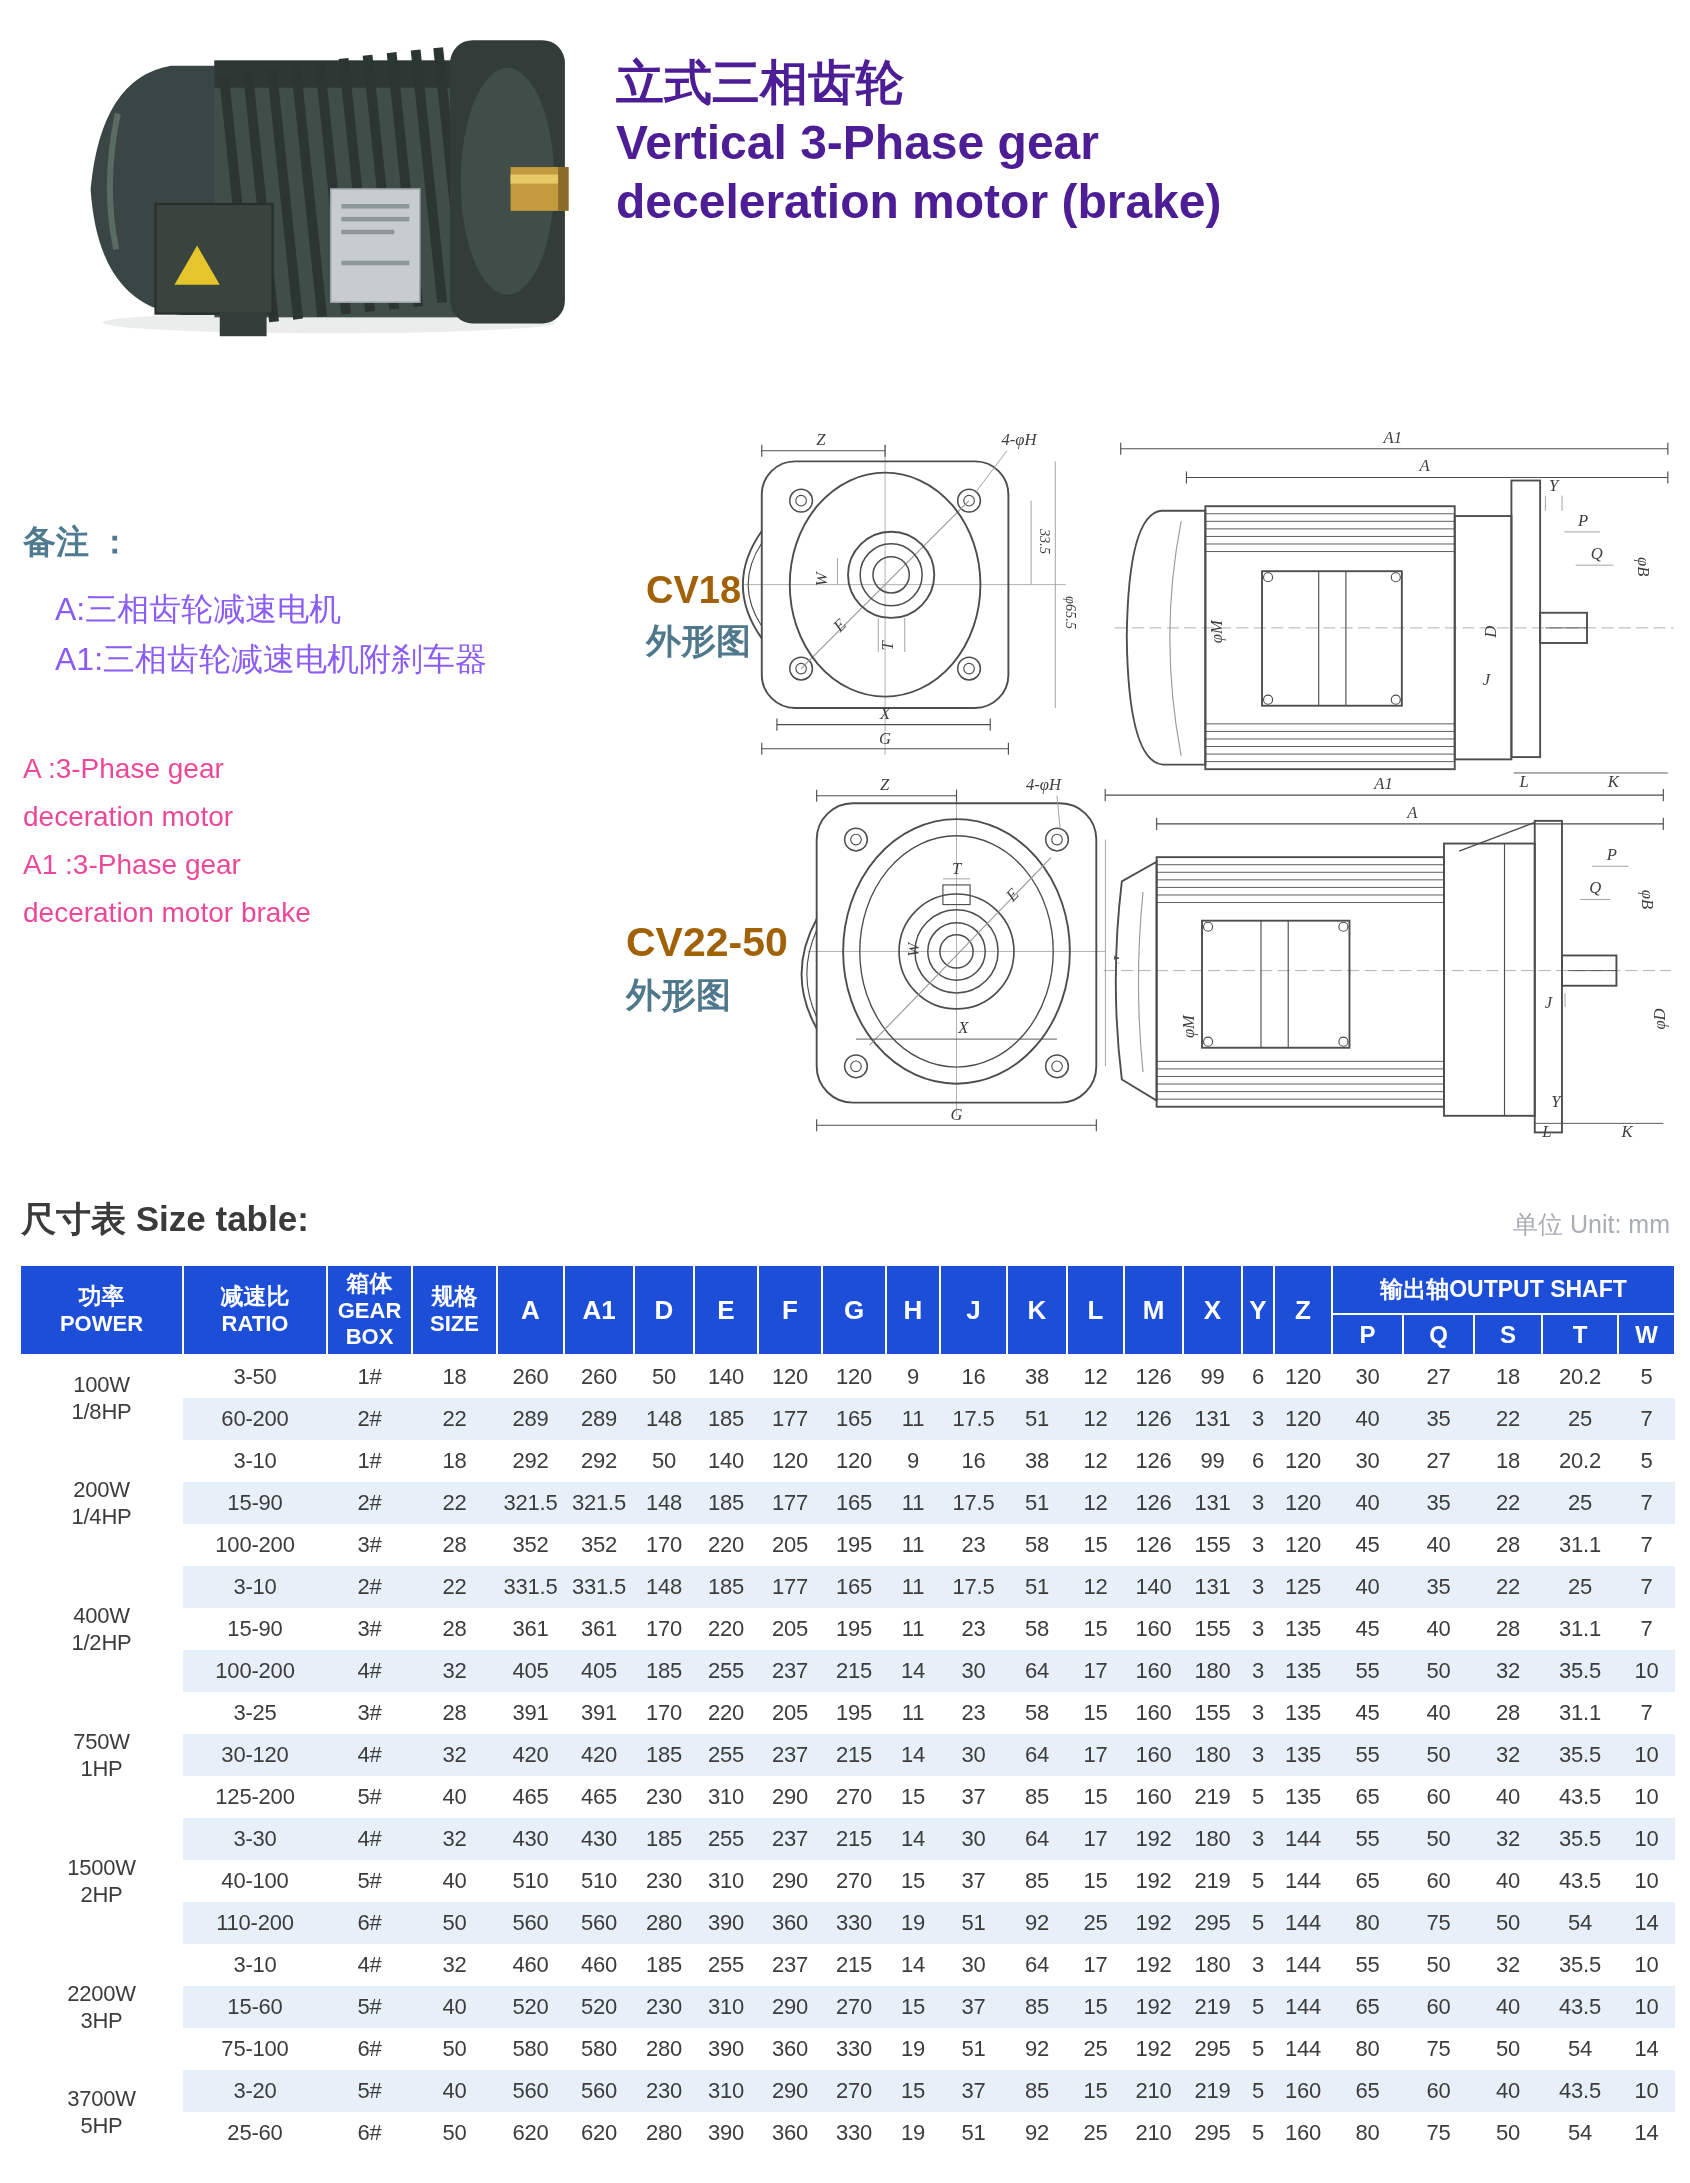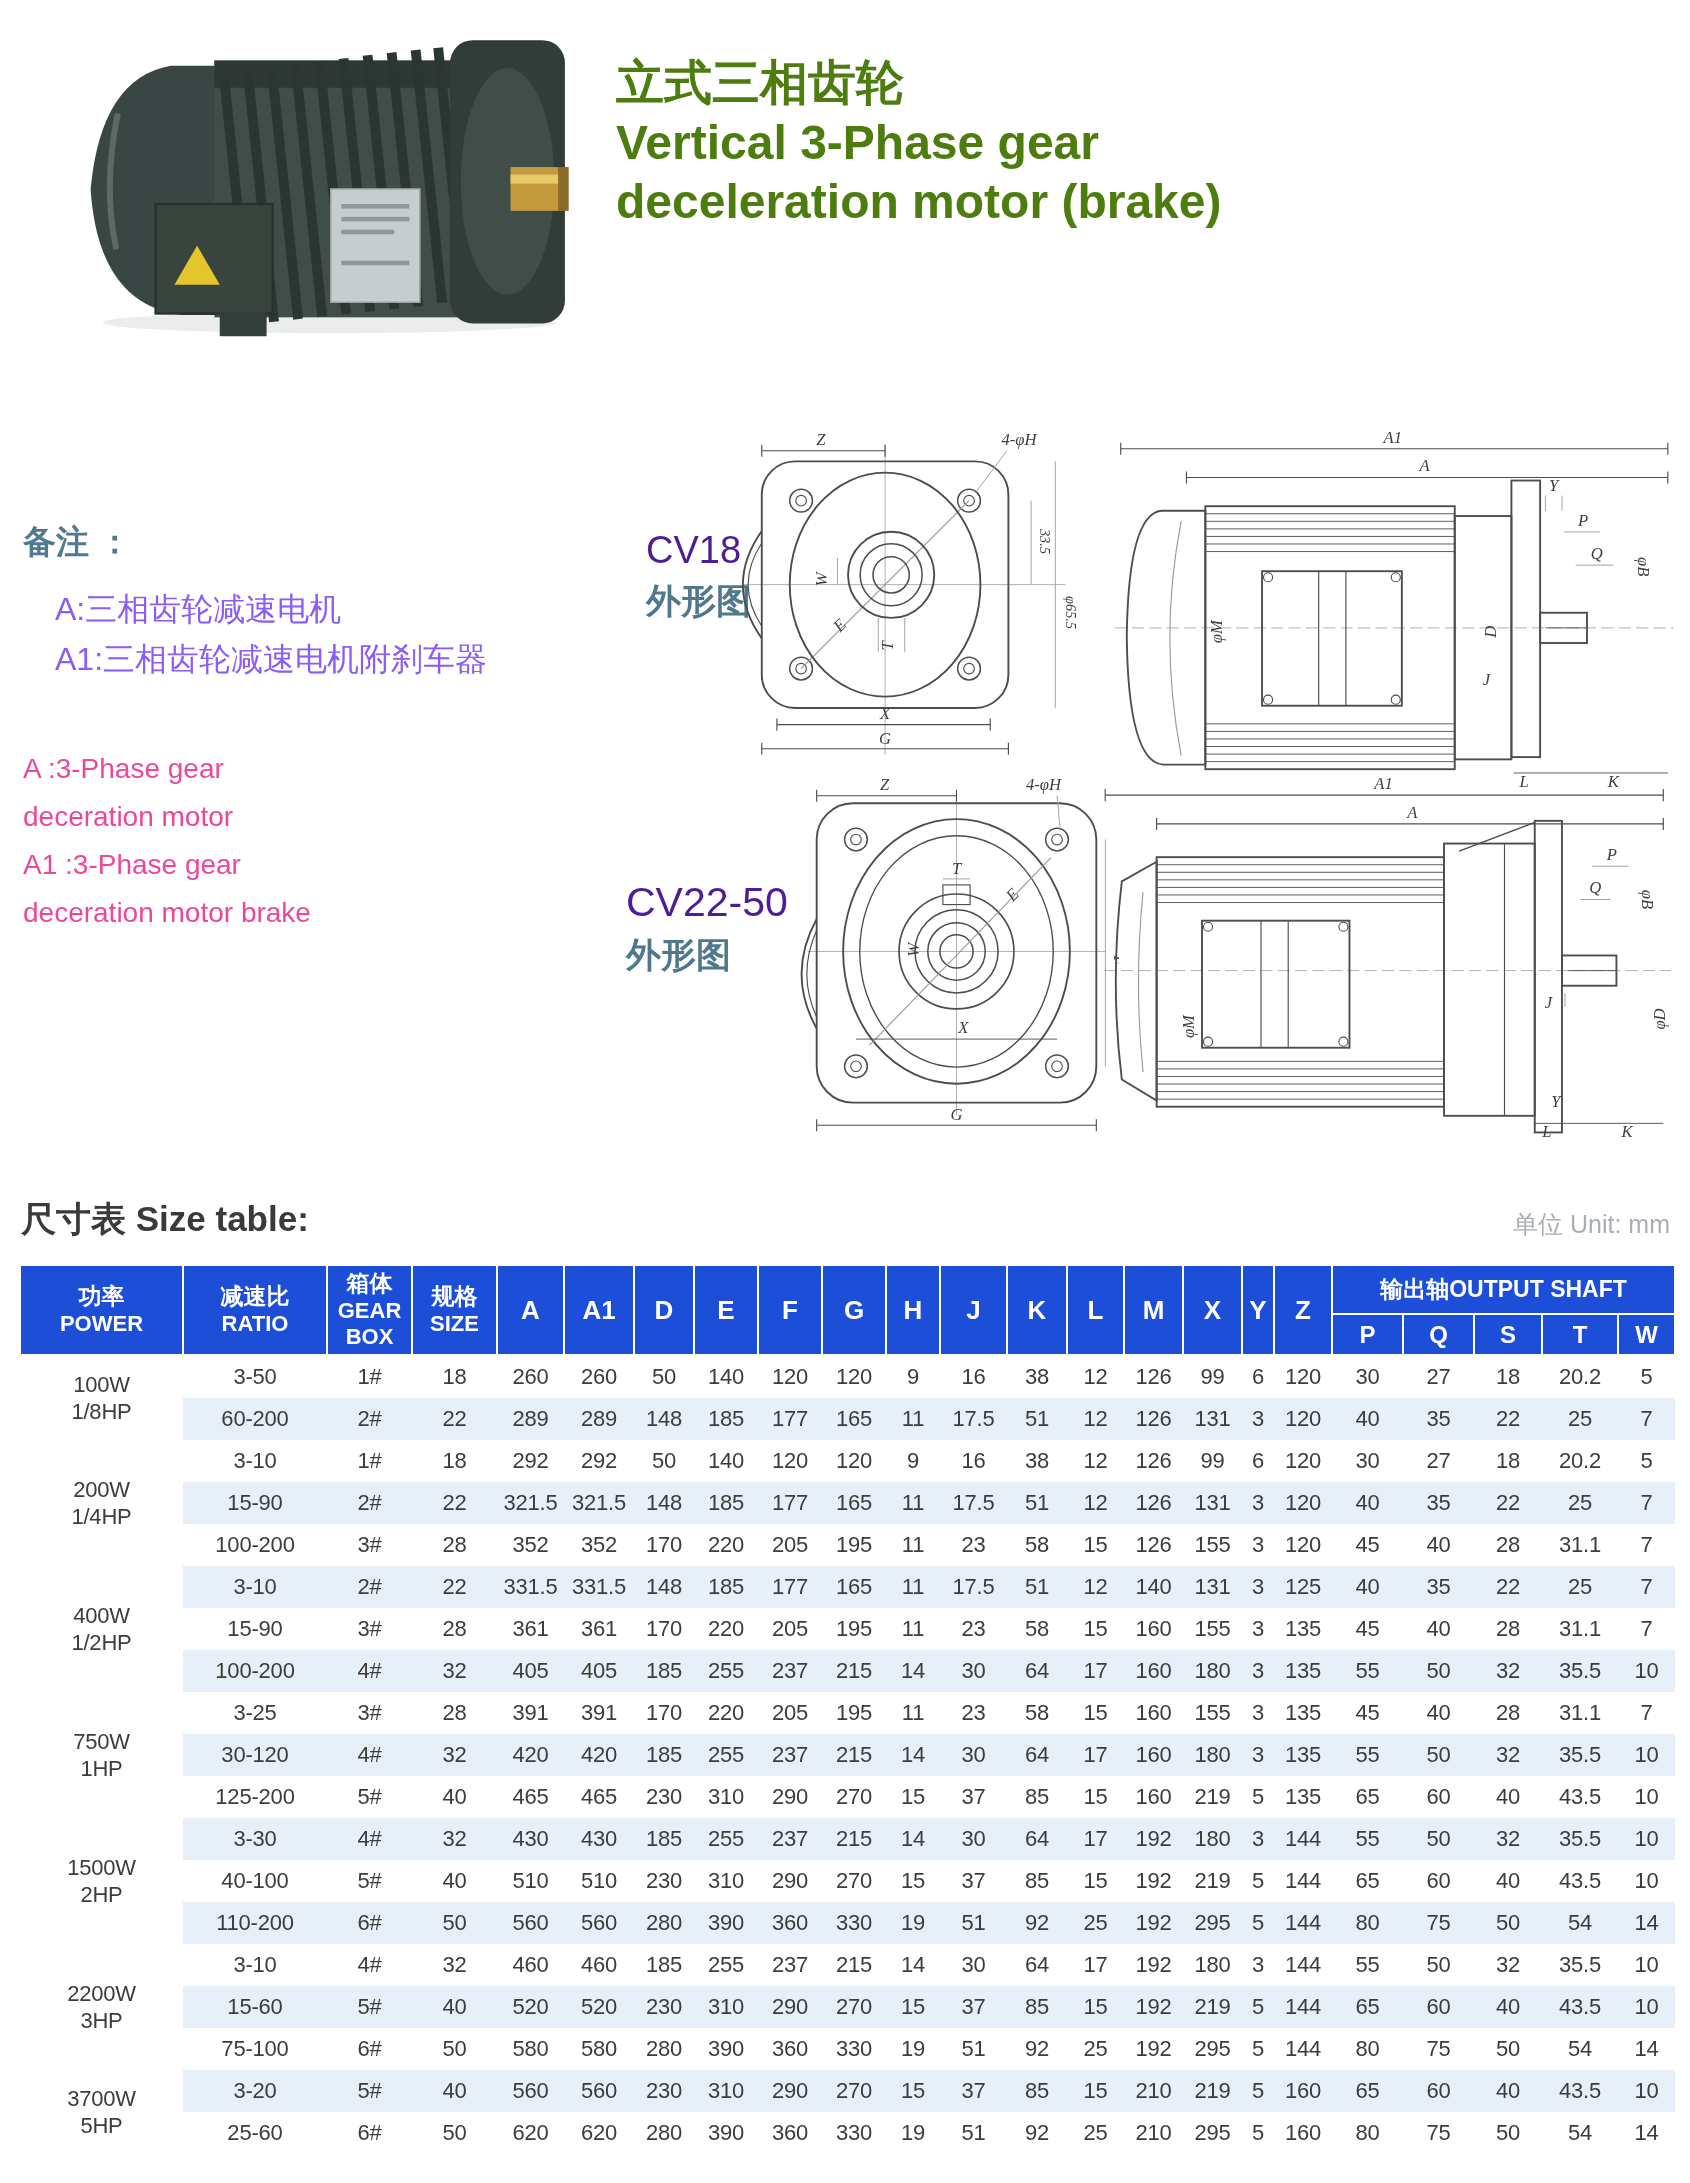--- a/index.html
+++ b/index.html
@@ -3,32 +3,32 @@
 <meta charset="utf-8">
 <style>
   html,body{margin:0;padding:0;background:#fff;}
   .page{
     position:relative;width:1690px;height:2183px;background:#ffffff;overflow:hidden;
     font-family:"Liberation Sans","DejaVu Sans",sans-serif;color:#3c3c3c;
   }
   .abs{position:absolute;}
 
   
-  .title-block div{font-weight:700;color:#4d7c0f;}
+  .title-block div{font-weight:700;color:#4c1d95;}
   .title-zh{font-size:48px;line-height:1.27;}
   .title-en{font-size:48px;line-height:1.22;}
 
   
   .remark-heading{font-size:33px;font-weight:700;color:#4f7a90;margin-bottom:20px;}
   .remark-line{font-size:32px;line-height:1.55;color:#8b5cf6;margin-left:32px;}
   .note-heading{font-size:39px;font-weight:700;color:#4f7a90;margin-bottom:7.6px;}
   .note-line{font-size:28px;line-height:1.72;color:#ec4899;}
 
   
-  .diag-label .model{font-size:38px;font-weight:400;color:#4c1d95;line-height:1.2;}
+  .diag-label .model{font-size:38px;font-weight:700;color:#a16207;line-height:1.2;margin-top:40px;}
   .diag-label .caption{font-size:35px;font-weight:700;color:#50788c;line-height:1.3;margin-top:4.5px;}
 
   
   .draw line,.draw rect,.draw circle,.draw ellipse,.draw path{stroke:#4d4d4d;fill:none;}
   .thin{stroke:#999 !important;}
   .dim-label{font:italic 22px "Liberation Serif",serif;fill:#3e3e3e;stroke:none !important;text-anchor:middle;}
   .dim-small{font:italic 19px "Liberation Serif",serif;fill:#3e3e3e;stroke:none !important;text-anchor:middle;}
 
   
   .table-heading{font-size:35px;font-weight:700;color:#3a3a3a;}

